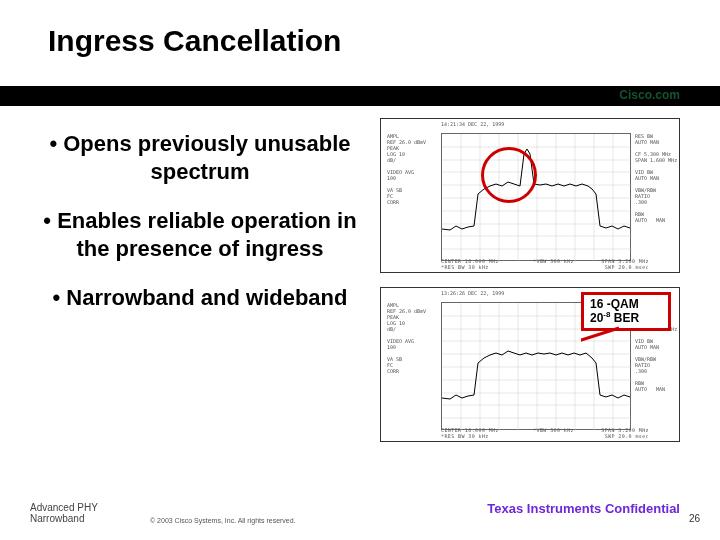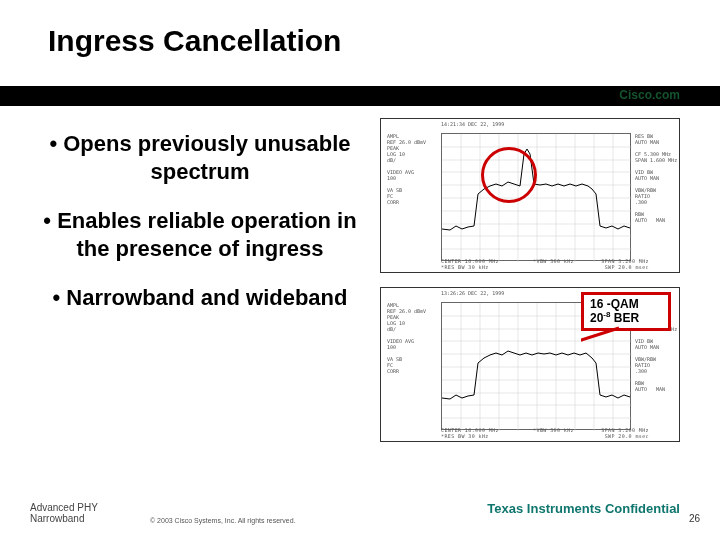--- a/index.html
+++ b/index.html
@@ -18,21 +18,21 @@
   .spec-top { position: absolute; top: 2px; left: 60px; font-size: 5px; color: #555; font-family: monospace; }
   .spec-bottom { position: absolute; bottom: 2px; left: 60px; font-size: 5px; color: #555; font-family: monospace; letter-spacing: 0.4px; }
   svg.trace { position: absolute; top: 0; left: 0; }
   .red-circle { position: absolute; top: 28px; left: 100px; width: 56px; height: 56px; border: 3px solid #c00; border-radius: 50%; }
   .callout { position: absolute; top: 4px; left: 200px; width: 90px; background: #fff; border: 3px solid #c00; padding: 3px 6px; font-size: 12px; font-weight: bold; line-height: 1.1; }
   .callout sup { font-size: 8px; }
   .callout-arrow { position: absolute; top: 38px; left: 200px; }
   .footer { position: absolute; bottom: 16px; left: 30px; right: 20px; height: 30px; }
   .footer-left { position: absolute; left: 0; bottom: 0; font-size: 10px; color: #444; line-height: 1.1; }
   .footer-copy { position: absolute; left: 120px; bottom: 0; font-size: 7px; color: #555; }
-  .footer-ti { position: absolute; right: 20px; bottom: 8px; font-size: 13px; font-weight: bold; color: #0f766e; }
+  .footer-ti { position: absolute; right: 20px; bottom: 8px; font-size: 13px; font-weight: bold; color: #6d28d9; }
   .footer-pg { position: absolute; right: 0; bottom: 0; font-size: 10px; color: #333; }
 </style>
 </head>
 <body>
 
 <div class="title-area">
   <div class="title">Ingress Cancellation</div>
 </div>
 <div class="black-bar"></div>
 <div class="cisco-com">Cisco.com</div>

